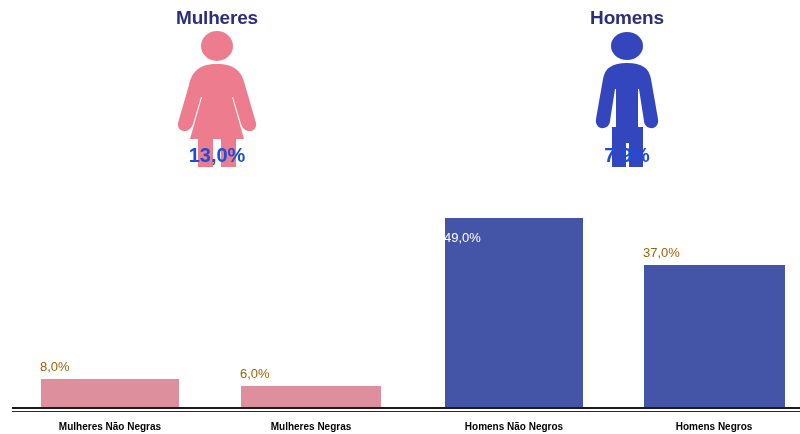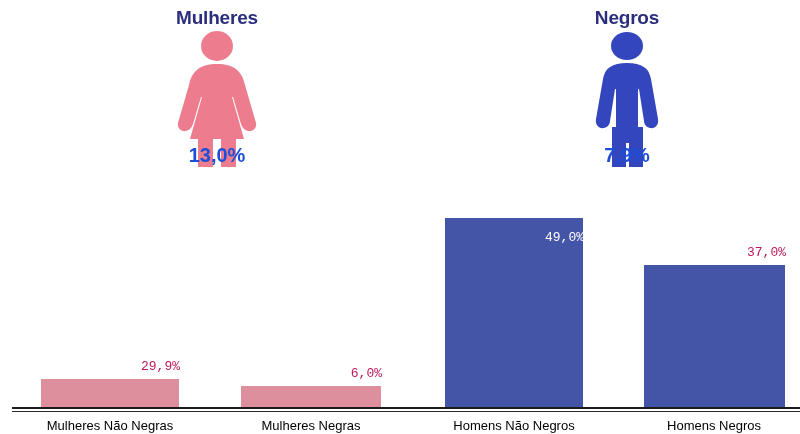--- a/index.html
+++ b/index.html
@@ -66,53 +66,52 @@
     left: 0;
     bottom: 0;
     width: 100%;
     border: 1px solid #ffffff;
     box-sizing: border-box;
   }
   .bar-value {
     position: absolute;
     left: 0;
     width: 100%;
-    text-align: right;
+    text-align: left;
     font-size: 13px;
     line-height: 1;
     white-space: nowrap;
-    font-family: Liberation Mono, monospace;
   }
   .bar-value.inside {
     color: #ffffff;
     top: 14px;
   }
   .bar-value.outside {
-    color: #be185d;
+    color: #a16207;
     top: -18px;
   }
   .axis-line {
     position: absolute;
     left: 0;
     width: 800px;
     bottom: 25px;
     height: 2px;
     background: #1c1c1c;
   }
   .axis-line.second {
     bottom: 22px;
     height: 1px;
     background: #2a2a2a;
   }
   .cat-label {
     position: absolute;
     bottom: 2px;
     text-align: center;
-    font-size: 13px;
-    font-weight: normal;
+    font-size: 10px;
+    font-weight: bold;
     color: #000000;
     line-height: 1;
     white-space: nowrap;
   }
 </style>
 </head>
 <body>
 
 <div class="canvas">
 
@@ -143,21 +142,21 @@
 
       <rect x="26" y="112" width="15" height="33" fill="#ED7D8E"></rect>
       <rect x="49" y="112" width="15" height="33" fill="#ED7D8E"></rect>
     </svg>
 
     <div class="picto-value">13,0%</div>
   </div>
 
   <div class="picto-group" style="left:505px; top:8px; width:220px;">
 
-    <div class="picto-title" style="color:#2B2E7E;">Negros</div>
+    <div class="picto-title" style="color:#2B2E7E;">Homens</div>
 
     <svg class="picto-figure" width="90" height="140" viewBox="0 0 90 140">
 
       <ellipse cx="45" cy="19" rx="16" ry="14" fill="#3446BE"></ellipse>
 
       <path d="M45 36
                C 30 36, 23 41, 21 52
                L 14 92
                C 13 98, 17 102, 22 101
                C 26 100, 28 97, 28 94
@@ -177,21 +176,21 @@
       <rect x="47" y="100" width="14" height="45" fill="#3446BE"></rect>
     </svg>
 
     <div class="picto-value">7,9%</div>
   </div>
 
   <div class="plot">
 
     <div class="bar" style="left:28px; width:140px; height:30px;">
       <div class="bar-rect" style="height:30px; background:#DE8F9E;"></div>
-      <div class="bar-value outside">29,9%</div>
+      <div class="bar-value outside">8,0%</div>
     </div>
 
     <div class="bar" style="left:228px; width:142px; height:23px;">
       <div class="bar-rect" style="height:23px; background:#DE8F9E;"></div>
       <div class="bar-value outside">6,0%</div>
     </div>
 
     <div class="bar" style="left:432px; width:140px; height:191px;">
       <div class="bar-rect" style="height:191px; background:#4455A8;"></div>
       <div class="bar-value inside">49,0%</div>

